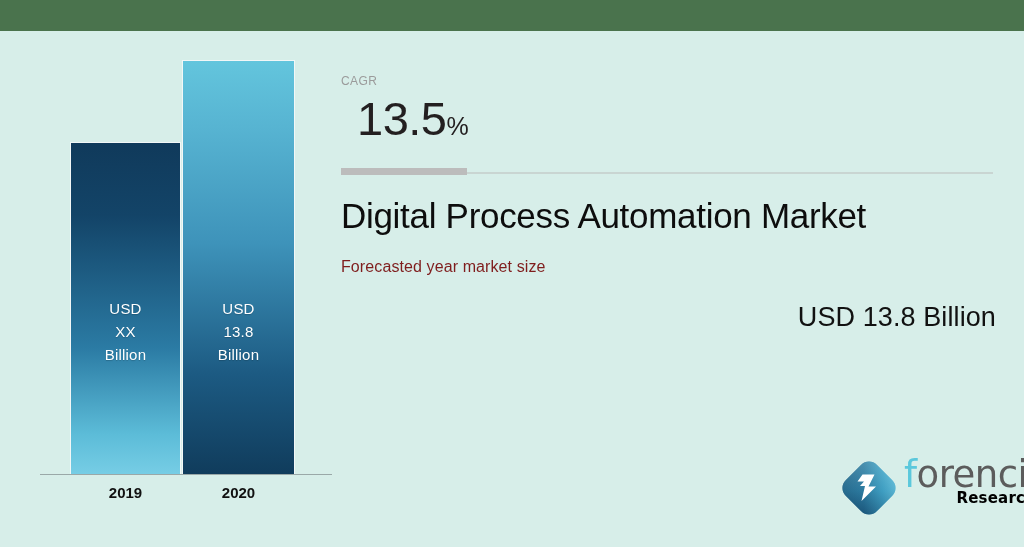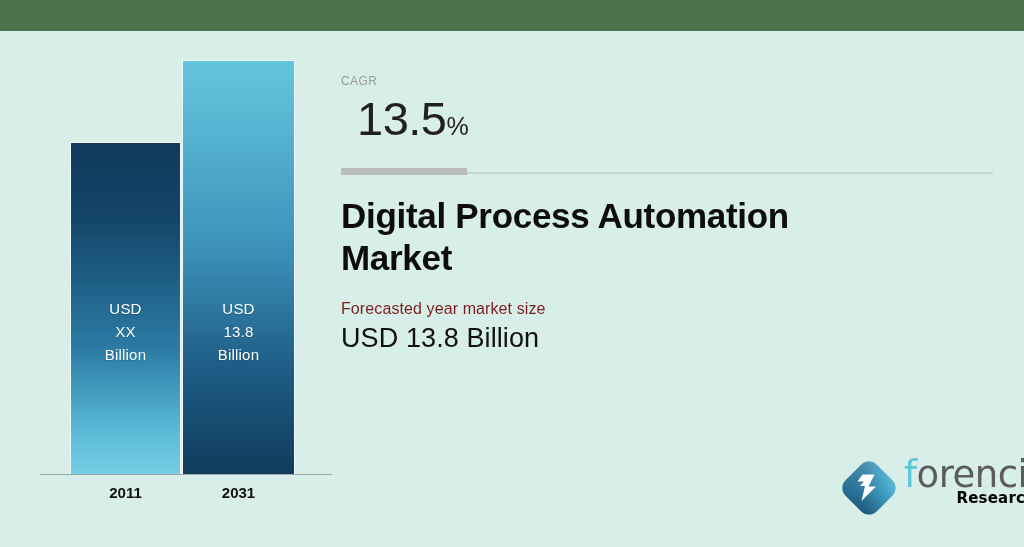--- a/index.html
+++ b/index.html
@@ -155,40 +155,42 @@
     position: absolute;
     left: 0; top: 0;
     width: 126px;
     height: 7px;
     background: #bcbcbc;
   }
 
   .headline {
     margin-top: 21px;
     font-size: 35px;
-    font-weight: bold;
+    font-weight: normal;
     color: #0d0d0d;
     line-height: 42px;
     letter-spacing: -.3px;
     max-width: 540px;
   }
 
   .subtitle {
     margin-top: 17px;
     font-size: 16px;
     color: #7f1d1d;
     line-height: 26px;
     letter-spacing: .1px;
   }
 
   .figure {
+    margin-top: 21px;
     font-size: 27px;
     color: #111111;
     line-height: 32px;
     letter-spacing: .1px;
+    text-align: right;
   }
 
   
   .logo {
     position: absolute;
     left: 838px;
     top: 452px;
     width: 200px;
     height: 72px;
   }
@@ -254,22 +256,22 @@
           <div>13.8</div>
           <div>Billion</div>
         </div>
       </div>
 
     </div>
 
     <div class="axis-line"></div>
 
     <div class="axis-labels">
-      <div class="axis-label y2019">2011</div>
-      <div class="axis-label y2024">2031</div>
+      <div class="axis-label y2019">2019</div>
+      <div class="axis-label y2024">2020</div>
     </div>
 
   </div>
 
   <div class="content">
 
     <div class="cagr-label">CAGR</div>
 
     <div class="cagr-value"><span>13.5</span><span class="pct">%</span></div>
 

